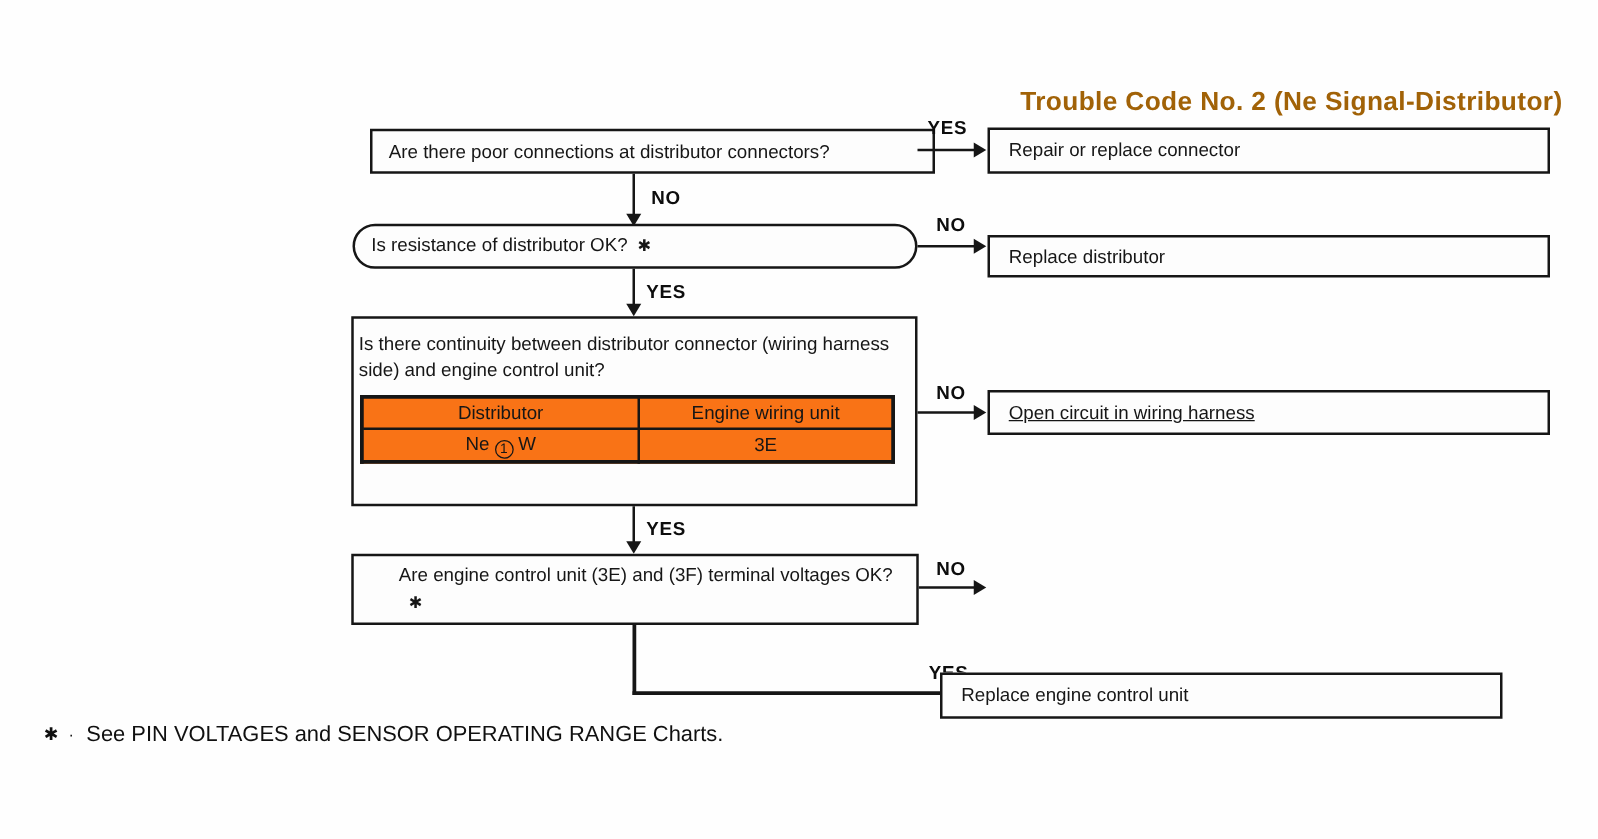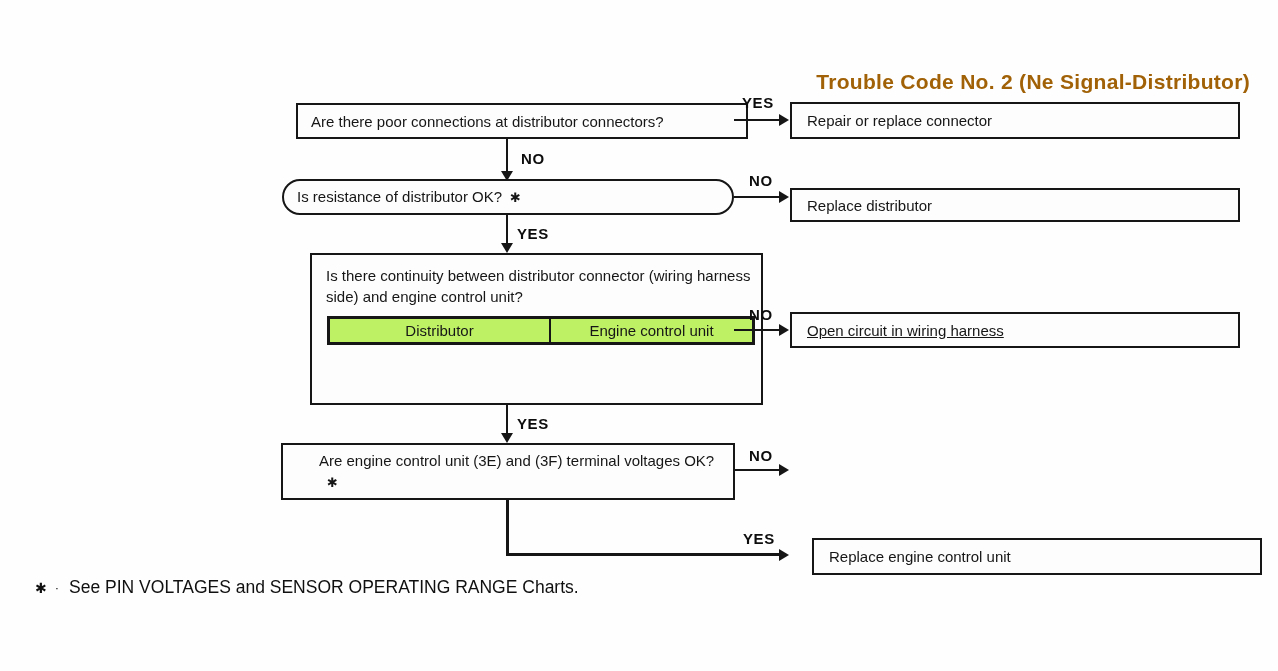--- a/index.html
+++ b/index.html
@@ -10,33 +10,33 @@
   .title {
     position:absolute; left:250px; top:70px; width:1000px; margin:0;
     text-align:right; font-size:21px; font-weight:bold; color:#a16207; letter-spacing:0.3px;
   }
   .box {
     position:absolute; box-sizing:border-box; border:2px solid #161616; background:#fdfdfd;
     display:flex; align-items:center; font-size:15px; line-height:21px;
   }
   .qbox { padding:0 13px; }
   .abox { padding:0 15px; }
-  .bigbox { display:block; padding:10px 14px;margin-left:29px; }
+  .bigbox { display:block; padding:10px 4px; }
   .qtext { width:100%; }
   .lbl { position:absolute; font-weight:bold; font-size:15px; letter-spacing:0.6px; color:#0d0d0d; }
   .hline { position:absolute; height:2px; background:#161616; }
   .hline.thick { height:3px; }
   .vline { position:absolute; width:2px; background:#161616; }
   .vline.thick { width:3px; }
   .arr-r { position:absolute; width:0; height:0;
     border-left:10px solid #161616; border-top:6px solid transparent; border-bottom:6px solid transparent; }
   .arr-d { position:absolute; width:0; height:0;
     border-top:10px solid #161616; border-left:6px solid transparent; border-right:6px solid transparent; }
   .star { font-family:"DejaVu Sans",sans-serif; font-size:13px; margin-left:8px; }
-  .pin-table { border-collapse:collapse; margin-top:9px; margin-left:1px; width:428px; background:#bef264; }
+  .pin-table { border-collapse:collapse; margin-top:9px; margin-left:1px; width:428px; background:#f97316; }
   .pin-table th, .pin-table td {
     border:2px solid #161616; text-align:center; font-size:15px; font-weight:normal;
     padding:1px 4px; height:19px;
   }
   .pin-table { border:3px solid #161616; }
   .circ {
     display:inline-block; box-sizing:border-box; width:15px; height:15px;
     border:1.5px solid #161616; border-radius:50%; font-size:11px; line-height:12px;
     text-align:center; margin:0 4px; vertical-align:-2px;
   }
@@ -79,24 +79,28 @@
   <div class="vline" style="left:506px;top:215px;height:29px;"></div>
   <div class="arr-d" style="left:501px;top:243px;"></div>
   <span class="lbl" style="left:517px;top:225px;">YES</span>
 
   <div class="box bigbox" style="left:281px;top:253px;width:453px;height:152px;">
     <div class="qtext" style="width:430px;">Is there continuity between distributor connector (wiring harness side) and engine control unit?</div>
     <table class="pin-table">
       <thead>
         <tr>
           <th style="width:211px;">Distributor</th>
-          <th>Engine control unit</th>
+          <th>Engine wiring unit</th>
         </tr>
       </thead>
       <tbody>
+        <tr>
+          <td><span>Ne</span><span class="circ">1</span><span>W</span></td>
+          <td>3E</td>
+        </tr>
       </tbody>
     </table>
   </div>
   <span class="lbl" style="left:749px;top:306px;">NO</span>
   <div class="hline" style="left:734px;top:329px;width:46px;"></div>
   <div class="arr-r" style="left:779px;top:324px;"></div>
   <div class="box abox" style="left:790px;top:312px;width:450px;height:36px;text-decoration:underline;">
     <span>Open circuit in wiring harness</span>
   </div>
   <div class="vline" style="left:506px;top:405px;height:29px;"></div>
@@ -107,21 +111,21 @@
     <span class="qtext"><span>Are engine control unit (3E) and (3F) terminal voltages OK?</span><span class="star">✱</span></span>
   </div>
   <span class="lbl" style="left:749px;top:447px;">NO</span>
   <div class="hline" style="left:735px;top:469px;width:45px;"></div>
   <div class="arr-r" style="left:779px;top:464px;"></div>
 
   <div class="vline thick" style="left:506px;top:500px;height:56px;"></div>
   <div class="hline thick" style="left:506px;top:553px;width:274px;"></div>
   <div class="arr-r" style="left:779px;top:549px;"></div>
   <span class="lbl" style="left:743px;top:530px;">YES</span>
-  <div class="box abox" style="left:812px;top:538px;width:450px;height:37px;">
+  <div class="box abox" style="left:752px;top:538px;width:450px;height:37px;">
     <span>Replace engine control unit</span>
   </div>
 
   <div class="footnote">
     <span class="fstar">✱</span>
     <span class="sep">·</span>
     <span>See PIN VOLTAGES and SENSOR OPERATING RANGE Charts.</span>
   </div>
 
 </div>

